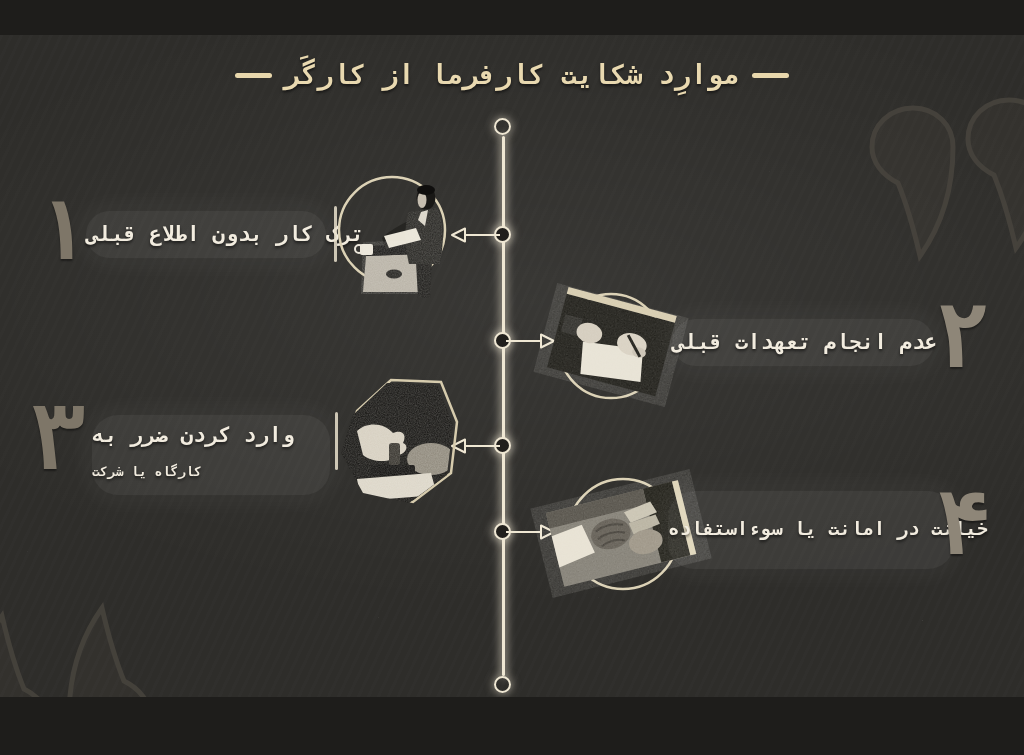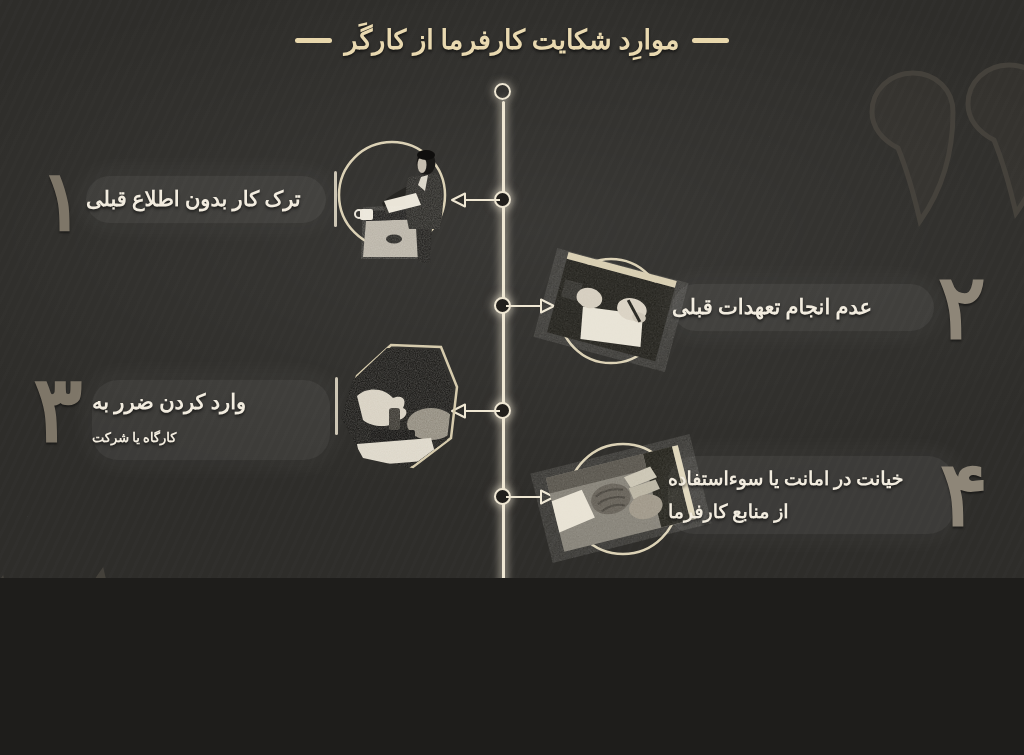--- a/index.html
+++ b/index.html
@@ -1,23 +1,24 @@
 <!DOCTYPE html>
 <html lang="fa"><head>
 <meta charset="utf-8">
 <style>
   html,body{margin:0;padding:0;background:#1e1d1b;}
   .stage{
-    position:relative;width:1024px;height:578px;overflow:hidden;
+    position:relative;width:1024px;height:662px;overflow:hidden;
     background:
       repeating-linear-gradient(115deg, rgba(255,255,255,0.012) 0 3px, rgba(0,0,0,0) 3px 9px),
       radial-gradient(120% 85% at 52% 40%, rgba(255,255,255,0.05), rgba(255,255,255,0) 55%),
       radial-gradient(150% 120% at 50% 50%, rgba(0,0,0,0) 55%, rgba(0,0,0,0.38) 100%),
       #2e2d2a;
-    font-family:Liberation Serif, serif;
+    font-family:Liberation Mono, monospace;
+    margin-top:35px;
   }
   .abs{position:absolute;}
   
   .title-row{position:absolute;top:24px;left:0;width:1024px;display:flex;align-items:center;justify-content:center;gap:13px;}
   .title-dash{width:37px;height:5px;border-radius:3px;background:#e8d7ac;}
   .title-text{font-size:27px;font-weight:bold;color:#e9d9b0;text-shadow:0 2px 3px rgba(0,0,0,.55);white-space:nowrap;}
   
   .tl-line{position:absolute;left:502px;top:101px;width:2.5px;height:540px;background:#efe7d3;
     box-shadow:0 0 8px 1.5px rgba(240,232,212,.65);border-radius:2px;}
   .tl-end{position:absolute;width:13px;height:13px;border:2.5px solid #efe7d3;border-radius:50%;
@@ -189,17 +190,16 @@
       <polygon points="84,46 112,42 116,54 88,58" fill="#c8c2b0"></polygon>
       <polygon points="86,58 114,56 116,66 88,70" fill="#b6b09e"></polygon>
       <ellipse cx="66" cy="64" rx="20" ry="15" fill="#5c574e"></ellipse>
       <path d="M52,58 C60,54 72,54 80,58 M52,66 C60,62 72,62 80,66 M54,74 C62,70 72,70 78,74" stroke="#3f3b34" stroke-width="2" fill="none"></path>
       <ellipse cx="98" cy="80" rx="17" ry="12" fill="#999182"></ellipse>
       <rect x="8" y="28" width="136" height="76" filter="url(#grain)" opacity="0.32"></rect>
     </g>
   </svg>
   <div class="pill" style="left:668px;top:456px;width:286px;height:78px">
     <span class="line" style="font-size:19px;line-height:33px" dir="rtl">خیانت در امانت یا سوءاستفاده</span>
-    <span class="line" style="font-size:19px;line-height:33px" dir="rtl">از منابع کارفرما</span>
   </div>
   <div class="numeral" style="left:918px;top:444px;width:92px;height:102px;font-size:90px;color:#8e8678" dir="rtl">۴</div>
 
 </div>
 
 </body></html>

